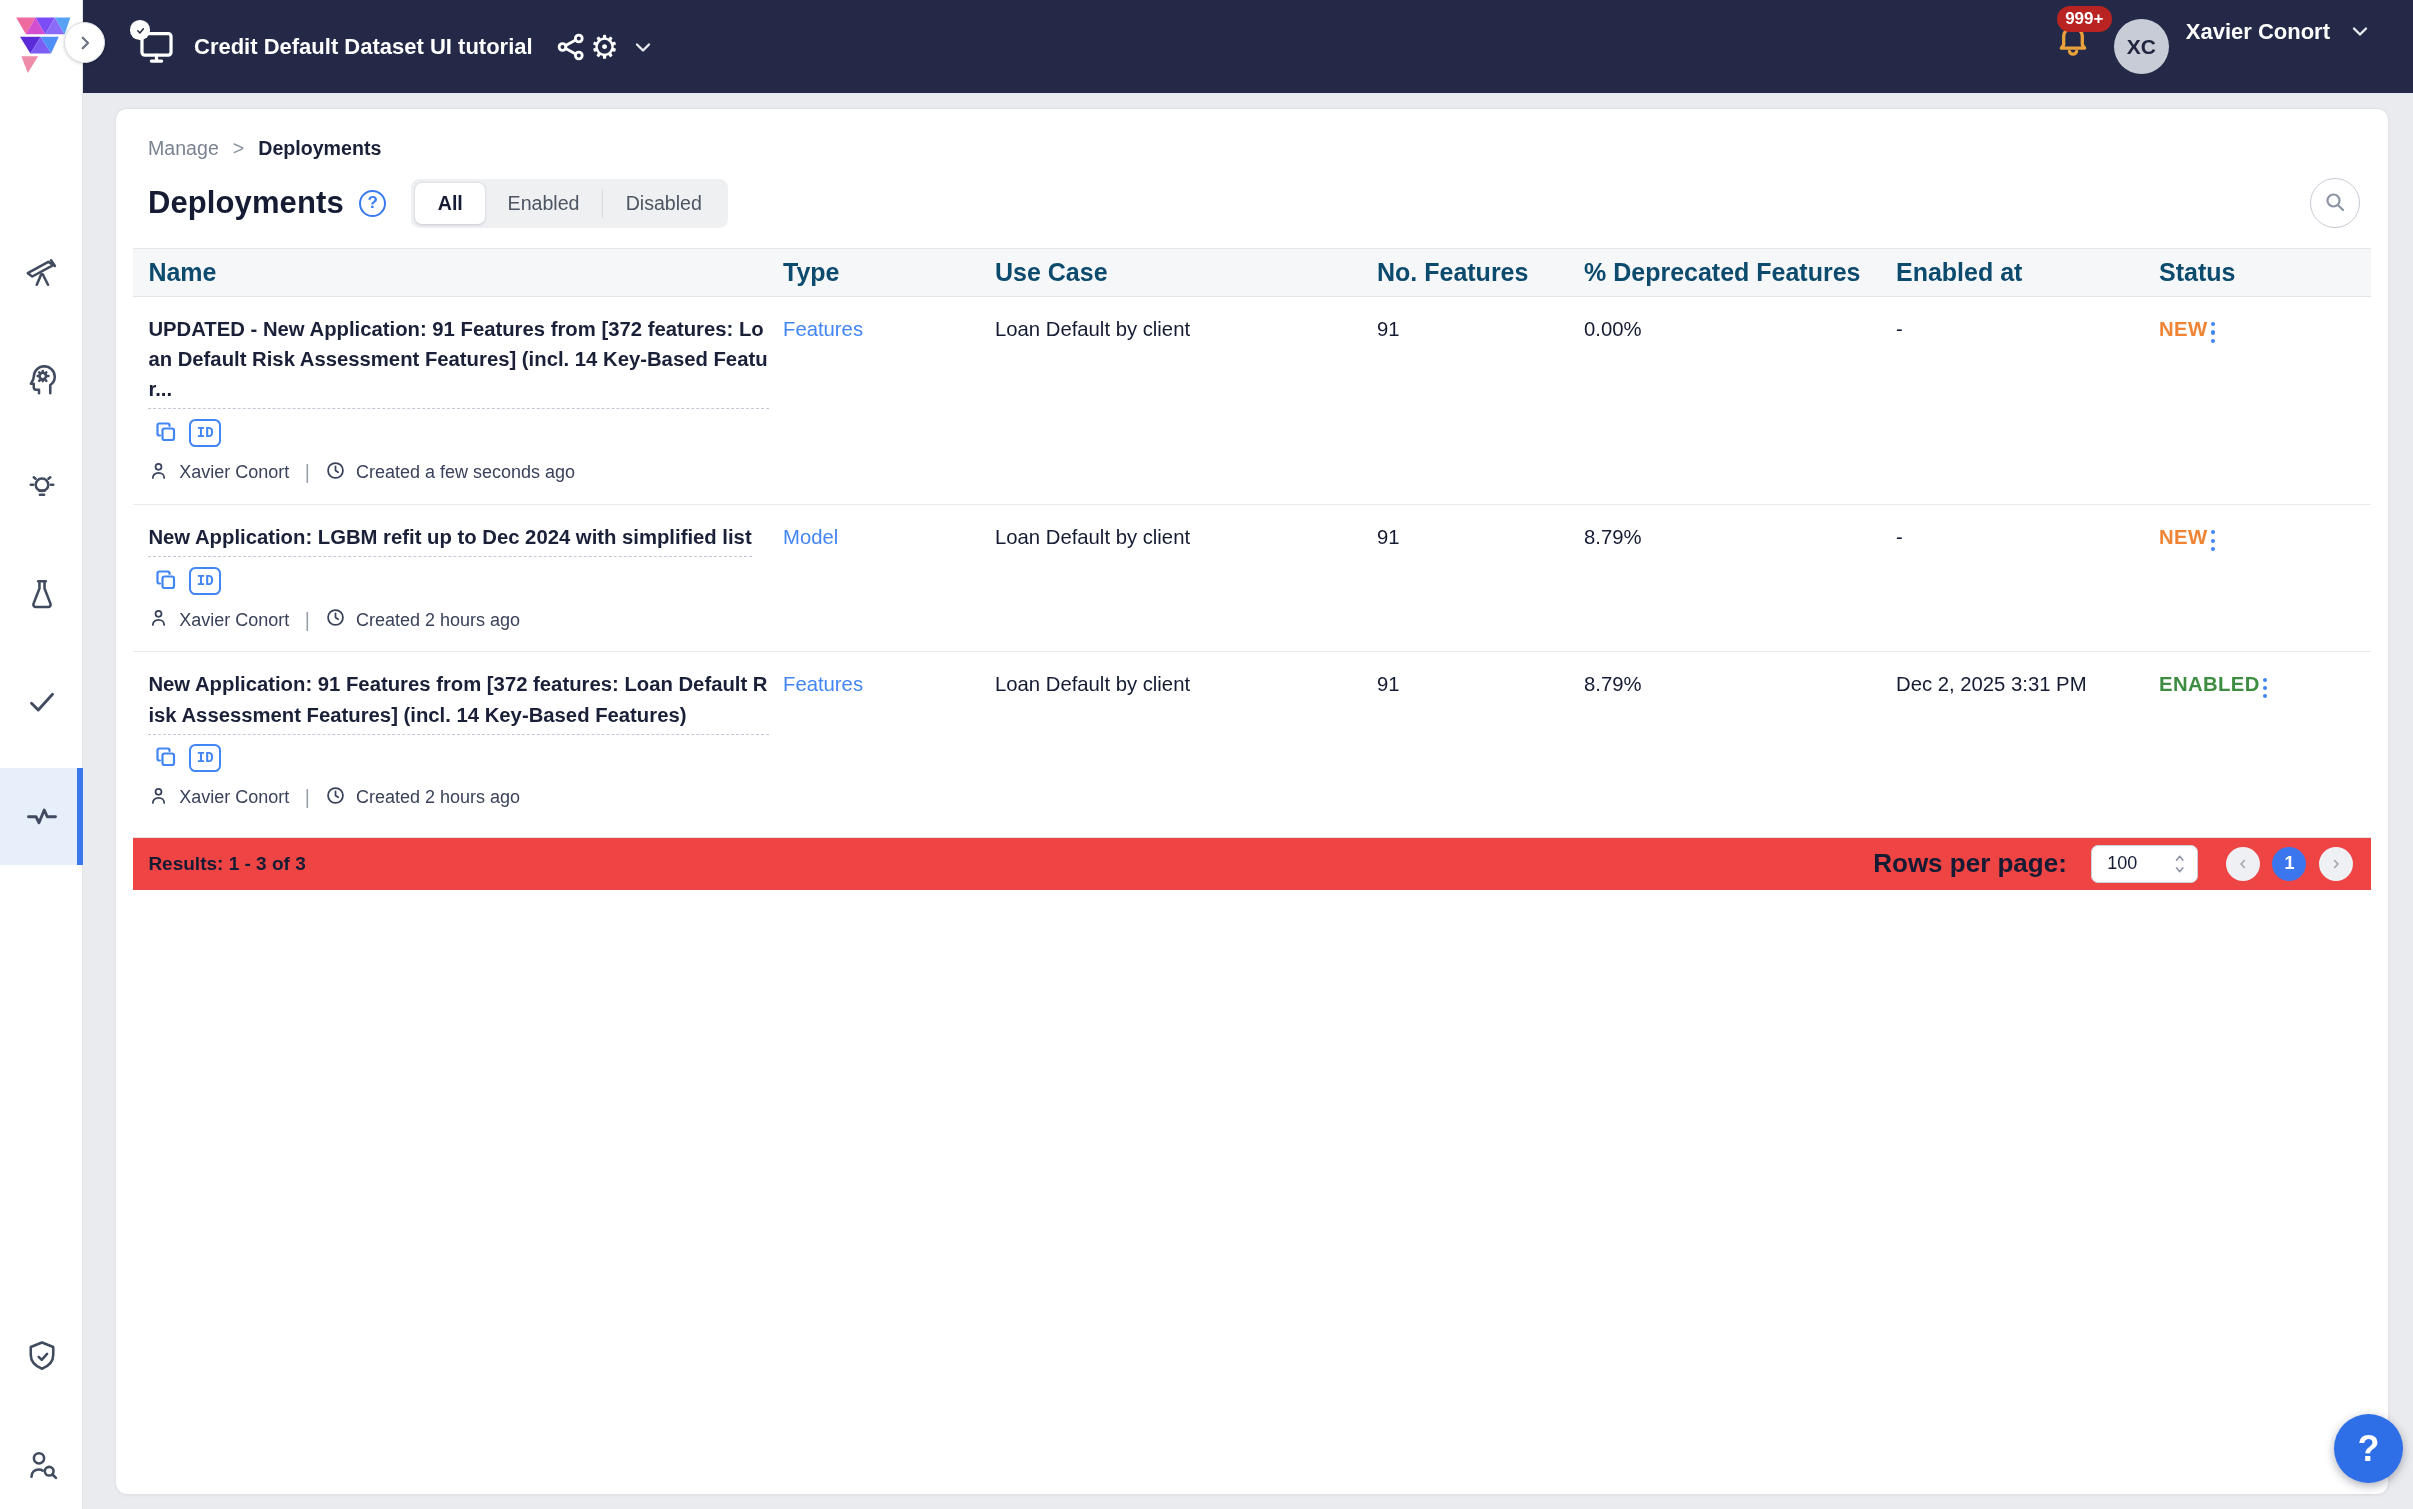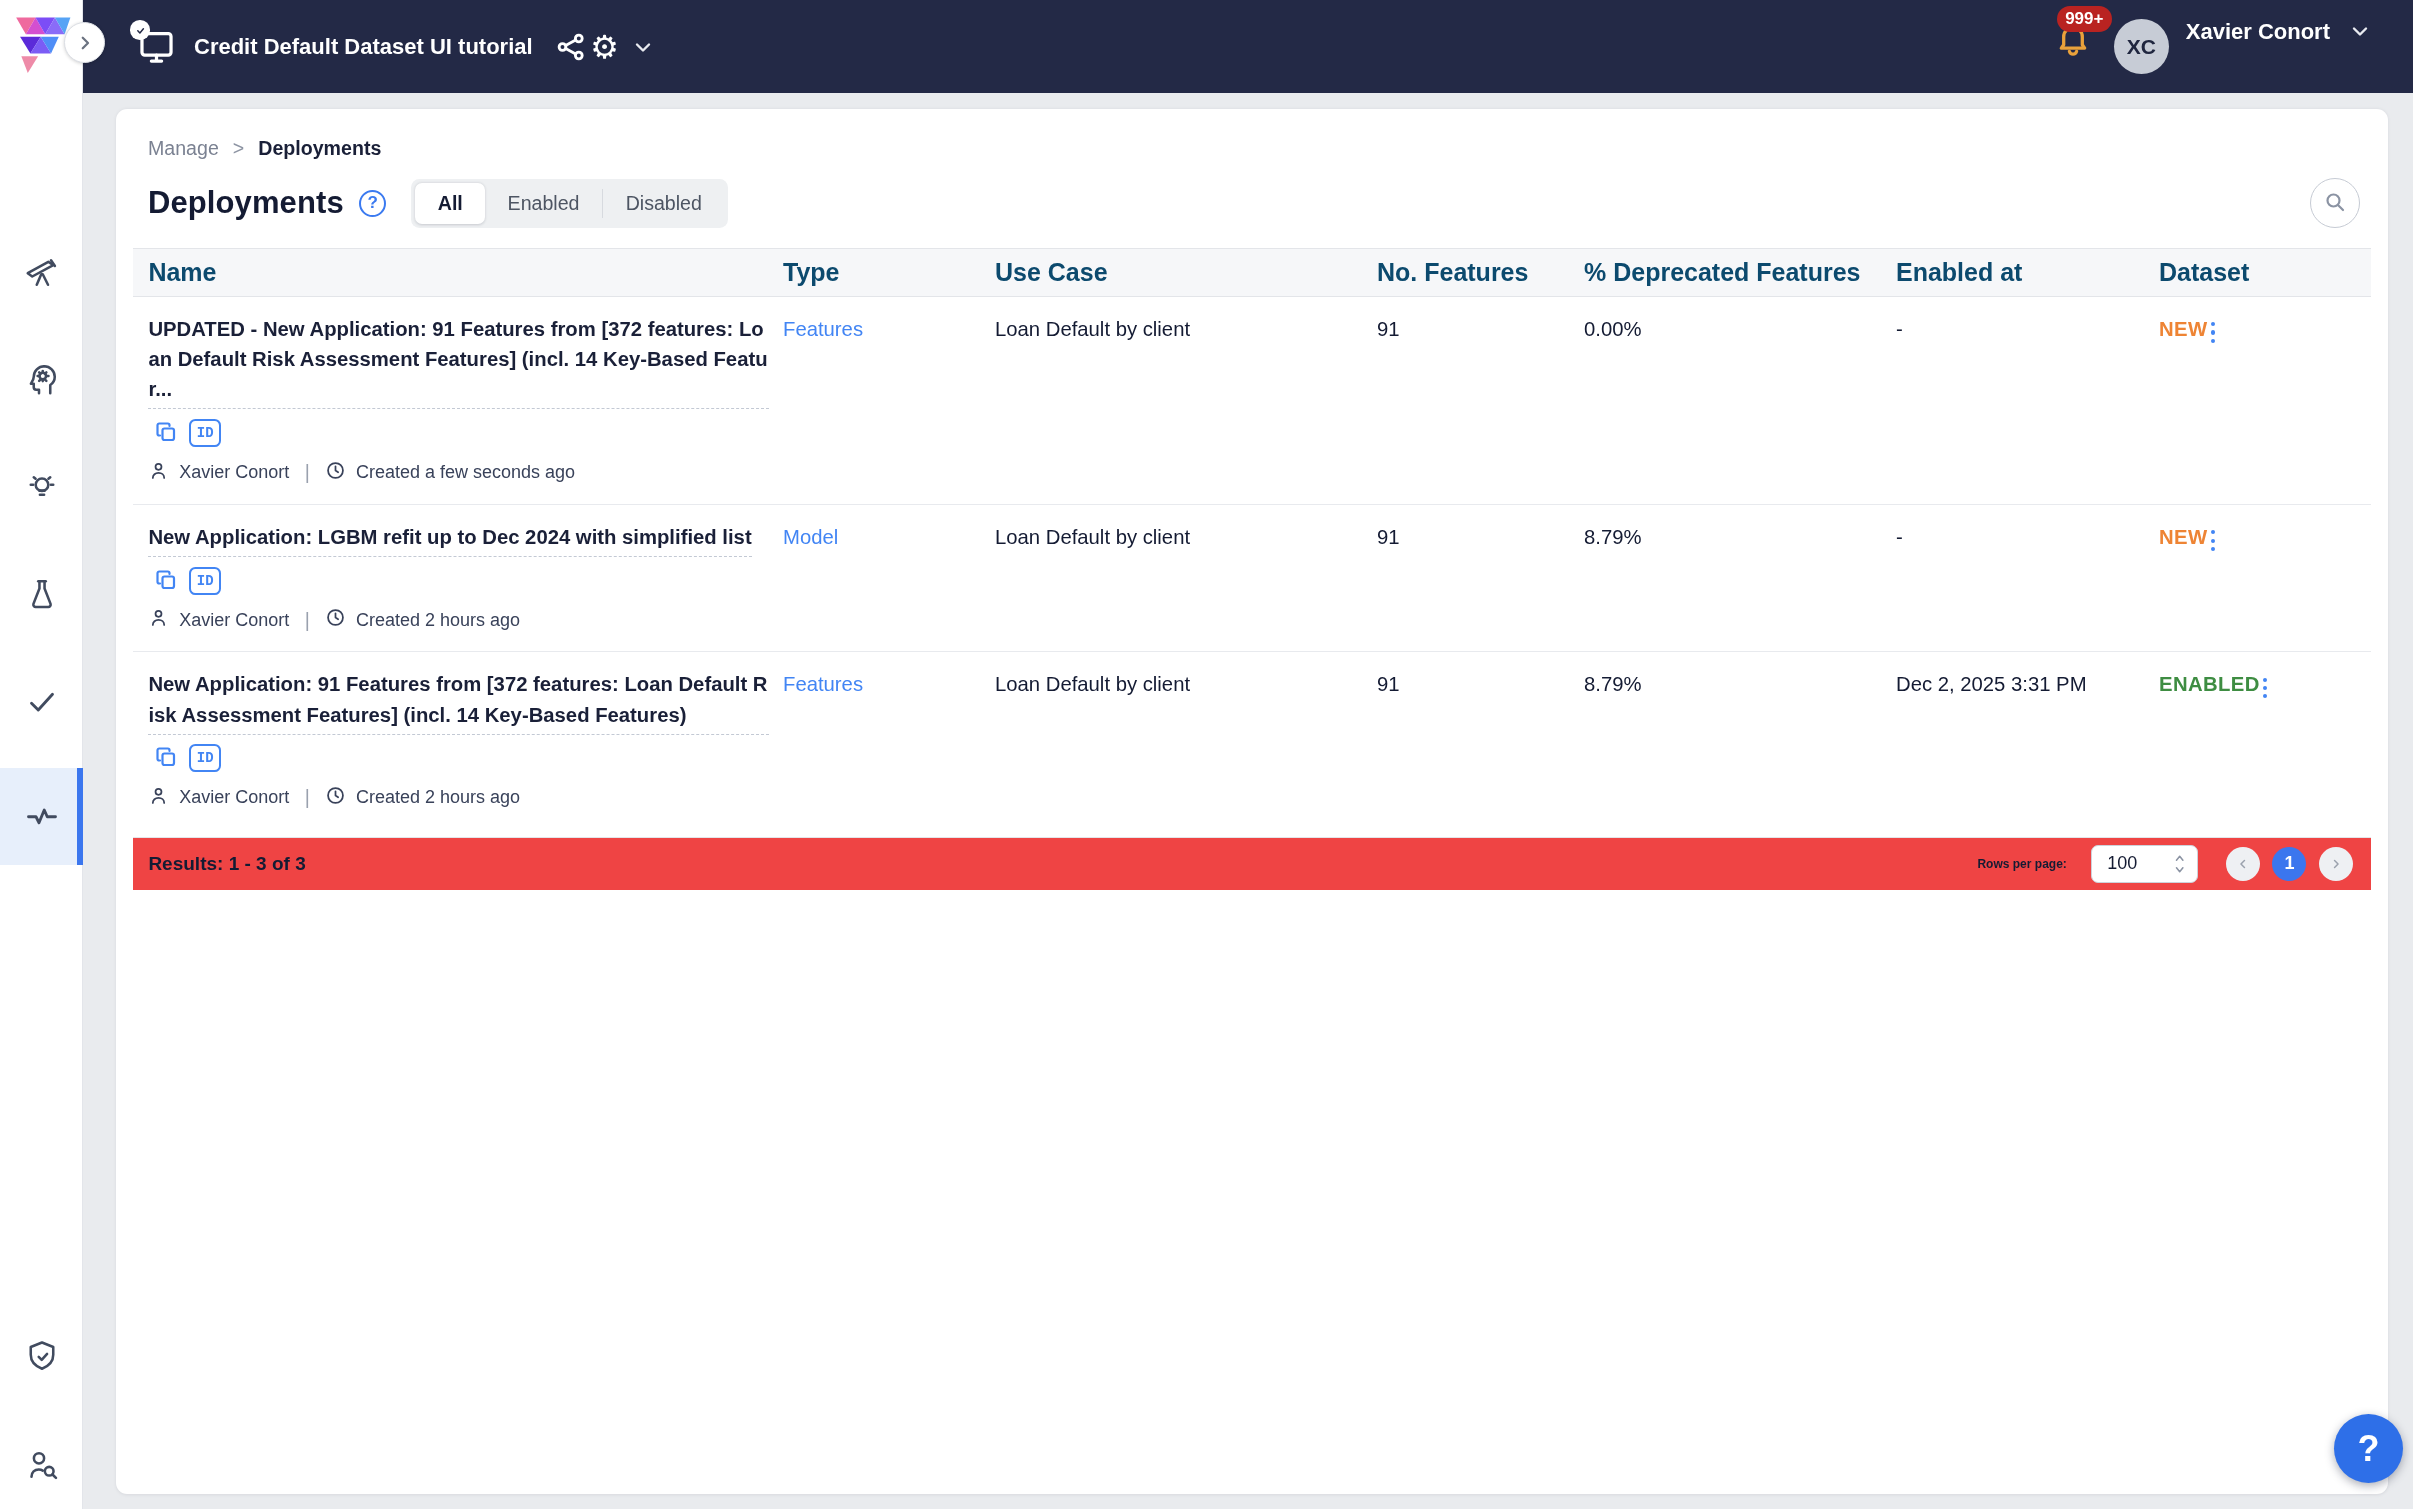--- a/index.html
+++ b/index.html
@@ -115,21 +115,21 @@
   .status-cell { display:flex; align-items:flex-start; gap:3px; }
   .status-txt { font-size:20.3px; font-weight:700; letter-spacing:0.4px; }
   .status-new { color:#ee8434; }
   .status-enabled { color:#3e8d42; }
   .kebab { display:flex; flex-direction:column; gap:4.2px; padding-top:4.2px; cursor:pointer; }
   .kebab i { width:4.2px; height:4.2px; border-radius:50%; background:#4285f4; display:block; }
   
   .tfoot { margin:8px 17px; background:#ef4444; border-top:0.7px solid #e3e5e9;
     height:53px; display:flex; align-items:center; padding:0 18px 0 15.4px; }
   .results-txt { font-size:19px; font-weight:700; color:#141b33; }
-  .rpp-label { margin-left:auto; font-size:12px; font-weight:700; color:#141b33;text-align:center; }
+  .rpp-label { margin-left:auto; font-size:26px; font-weight:700; color:#141b33;text-align:center; }
   .rpp-select { margin-left:24px; width:107px; height:38px; background:#fff;
     border:1.4px solid #cdd2da; border-radius:7px; display:flex; align-items:center;
     padding:0 9.8px 0 15.4px; font-size:18px; color:#141b33; cursor:pointer; }
   .rpp-select svg { margin-left:auto; width:15.4px; height:24px; stroke:#8b93a3;
     stroke-width:2.4; fill:none; stroke-linecap:round; stroke-linejoin:round; }
   .pager { display:flex; align-items:center; gap:12.6px; margin-left:28px; }
   .pg-btn { width:34px; height:34px; border-radius:50%; background:#eef0f3;
     display:flex; align-items:center; justify-content:center; cursor:pointer; }
   .pg-btn svg { width:14px; height:14px; stroke:#9aa1ad; stroke-width:2.6;
     fill:none; stroke-linecap:round; stroke-linejoin:round; }
@@ -311,21 +311,21 @@
   </div>
 
   <div class="table">
     <div class="tgrid thead">
       <div class="th col-first">Name</div>
       <div class="th">Type</div>
       <div class="th">Use Case</div>
       <div class="th">No. Features</div>
       <div class="th">% Deprecated Features</div>
       <div class="th">Enabled at</div>
-      <div class="th">Dataset</div>
+      <div class="th">Status</div>
     </div>
 
     <div class="tgrid trow">
       <div class="col-first name-cell">
         <span class="row-name">UPDATED - New Application: 91 Features from [372 features: Loan Default Risk Assessment Features] (incl. 14 Key-Based Featur...</span>
         <div class="mini-icons">
           <span>
             <svg viewBox="0 0 24 24">
                 <rect x="8.5" y="8.5" width="11.5" height="11.5" rx="2"></rect>
                 <path d="M6 15.5H5.2A1.7 1.7 0 0 1 3.5 13.8V5.2A1.7 1.7 0 0 1 5.2 3.5h8.6a1.7 1.7 0 0 1 1.7 1.7V6"></path>

